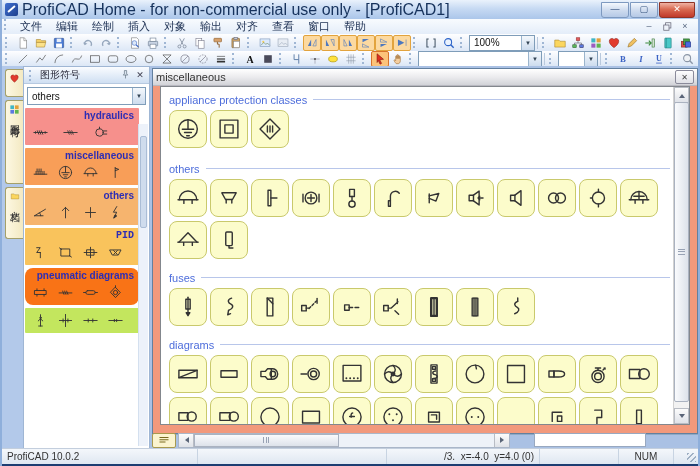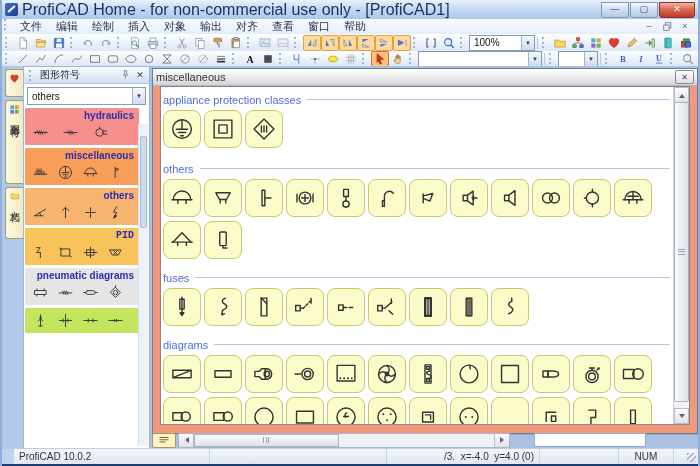--- a/index.html
+++ b/index.html
@@ -58,21 +58,21 @@
   .panel-sb{position:absolute;right:1px;top:40px;bottom:2px;width:9px;background:#edf2fa;border-left:1px solid #d4e0ef}
   .panel-sb .thumb{position:absolute;top:12px;left:1px;right:1px;height:90px;background:#cfdced;border:1px solid #aabdd6;border-radius:2px}
   
   .mdi{position:absolute;left:148px;top:0;right:0;bottom:0;background:#aac1e4}
   .child{position:absolute;left:2px;top:2px;width:544px;height:364px;border:1px solid #63809f;background:#f2997c;box-shadow:1px 1px 0 #8ea9c6}
   .child-title{height:16px;display:flex;align-items:center;background:linear-gradient(#ffffff,#e9e9ec 55%,#d2d3d8);
                border-bottom:1px solid #b8b8c0;padding:0 3px;font-size:11px;color:#333}
   .child-close{margin-left:auto;width:17px;height:12px;border:1px solid #8a8a9a;border-radius:2px;
                background:linear-gradient(#fdfdfd,#dfe0e6);display:flex;align-items:center;justify-content:center;font-size:8px;color:#444}
   .child-body{position:absolute;top:17px;left:7px;right:7px;bottom:8px;background:#fff;border:1px solid #83878d}
-  .sections{position:absolute;top:0;left:0;right:15px;bottom:0;overflow:hidden;padding:6px 2px 0 2px}
+  .sections{position:absolute;top:0;left:0;right:15px;bottom:0;overflow:hidden;padding:6px 2px 0 8px}
   .sec-h{display:flex;align-items:center;font-size:11px;color:#4d6ddb;margin:0 0 4px;height:13px}
   .sec-h .ln{flex:1;height:1px;background:#b8c6ea;margin:0 2px 0 6px}
   .sym-row{display:flex;gap:3px;margin-bottom:4px}
   .sym-btn{width:36px;height:36px;flex:none;background:#fcfccb;border:1px solid #c9c96c;border-radius:8px;
            display:flex;align-items:center;justify-content:center}
   .mb14{margin-bottom:14px}.mb12{margin-bottom:12px}
   .vscroll{position:absolute;top:0;right:0;bottom:0;width:15px;background:#f2f2f2;border-left:1px solid #d2d2d2}
   .sb-btn{height:14px;border:1px solid #b8bcc4;background:linear-gradient(#fcfcfc,#dfe2e8);display:flex;align-items:center;justify-content:center}
   .arrow-u{width:0;height:0;border:3px solid transparent;border-bottom:4px solid #5a6578;margin-top:-2px}
   .arrow-d{width:0;height:0;border:3px solid transparent;border-top:4px solid #5a6578;margin-bottom:-2px}
@@ -90,21 +90,21 @@
           display:flex;align-items:center;justify-content:center}
   .hs-btn.r{border-right:none;border-left:1px solid #b8bcc4}
   .arrow-l{width:0;height:0;border:3px solid transparent;border-right:4px solid #5a6578;margin-left:-2px}
   .arrow-r{width:0;height:0;border:3px solid transparent;border-left:4px solid #5a6578;margin-right:-2px}
   .hthumb{width:145px;height:100%;background:linear-gradient(#fafbfd,#dde2ea);border:1px solid #aab2c0;box-sizing:border-box;
           display:flex;align-items:center;justify-content:center}
   .hthumb .gg{width:7px;height:6px;background:repeating-linear-gradient(90deg,#98a2b4 0 1px,transparent 1px 2.5px)}
   .htrack{flex:1}
   .page-box{width:110px;height:12px;background:#fff;border:1px solid #98a8c0;margin-left:auto;margin-right:50px}
   
-  .statusbar{position:absolute;left:12px;right:0;bottom:2px;height:15px;display:flex;align-items:center;
+  .statusbar{position:absolute;left:0;right:0;bottom:2px;height:15px;display:flex;align-items:center;
              background:linear-gradient(#f4f7fb,#dfe7f1);border-top:1px solid #c3cedd;font-size:10px;color:#333}
   .sb-cell{padding:0 5px;white-space:pre;border-right:1px solid #c8d4e2;height:100%;display:flex;align-items:center}
   .sb-fill{flex:1;border-right:1px solid #c8d4e2;height:100%}
   .sb-gap{width:78px;border-right:1px solid #c8d4e2;height:100%}
   .sb-grip{width:24px;height:100%;position:relative}
   .sb-grip::after{content:"";position:absolute;right:2px;bottom:2px;width:9px;height:9px;
                   background:repeating-linear-gradient(135deg,#9fb0c4 0 1.5px,transparent 1.5px 4px)}
   .bottom-edge{position:absolute;left:0;right:0;bottom:0;height:2px;background:#1d3d72}
 </style>
 </head>
@@ -638,21 +638,21 @@
                 </svg>
               </span>
               <span>
                 <svg viewBox="0 0 24 24" width="17" height="17" fill="none" stroke="#333" stroke-width="1.3" stroke-linecap="round" stroke-linejoin="round">
                   <path d="M4.2 8.4h15.6l-3.8 7.2H8z"></path>
                   <path d="M9.4 9.4l5.2 5.2M14.6 9.4l-5.2 5.2"></path>
                 </svg>
               </span>
             </div>
           </div>
-          <div class="cat" style="background: #e5e5e5;">
+          <div class="cat" style="background: #f97316; border-radius: 8px;">
             <div class="cat-label">pneumatic diagrams</div>
             <div class="cat-syms">
               <span>
                 <svg viewBox="0 0 24 24" width="17" height="17" fill="none" stroke="#333" stroke-width="1.3" stroke-linecap="round" stroke-linejoin="round">
                   <rect x="4" y="9.2" width="16" height="5.6"></rect>
                   <path d="M7 6.8v2.4M17 6.8v2.4M7 14.8v2.4M17 14.8v2.4"></path>
                 </svg>
               </span>
               <span>
                 <svg viewBox="0 0 24 24" width="17" height="17" fill="none" stroke="#333" stroke-width="1.3" stroke-linecap="round" stroke-linejoin="round">

